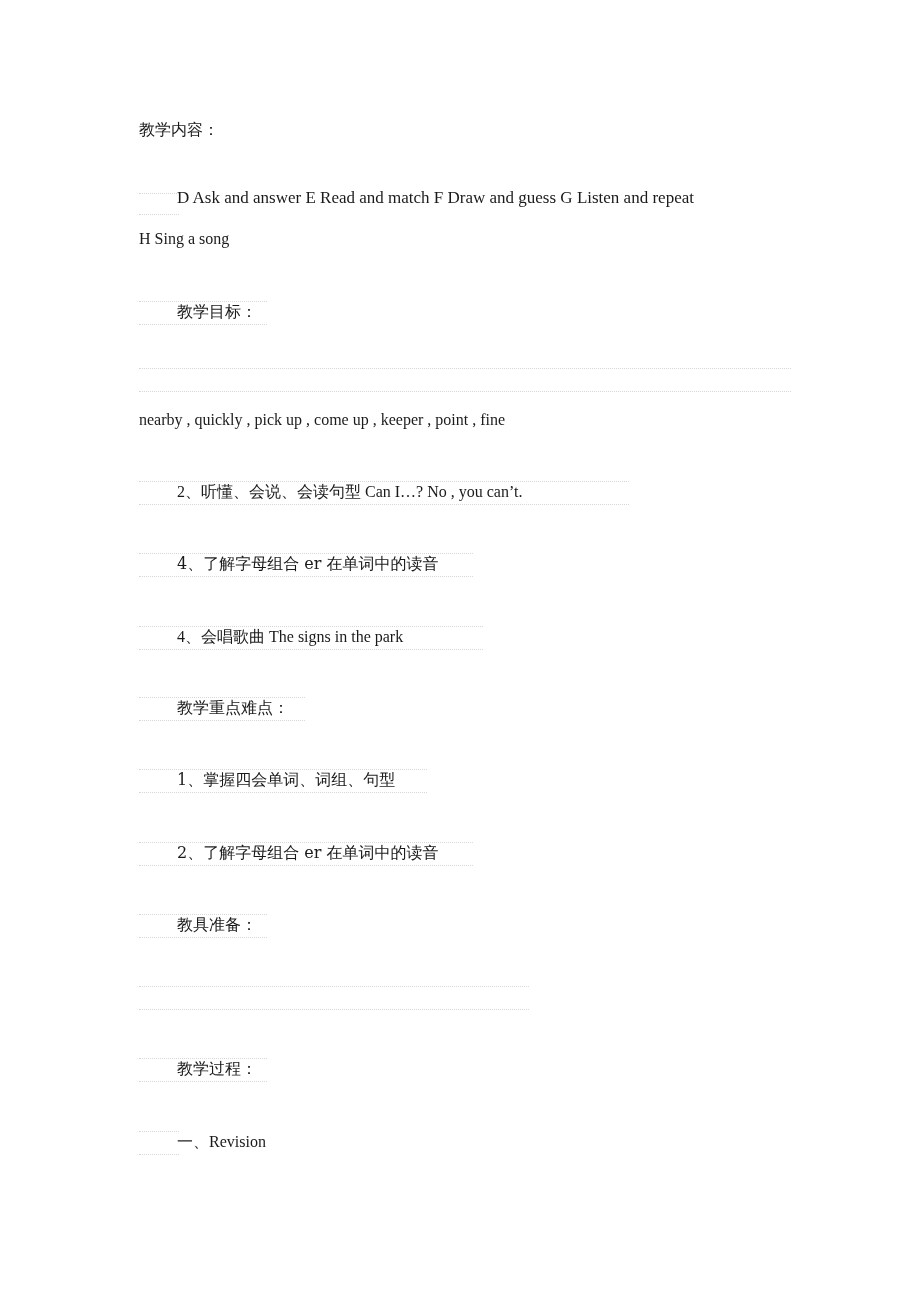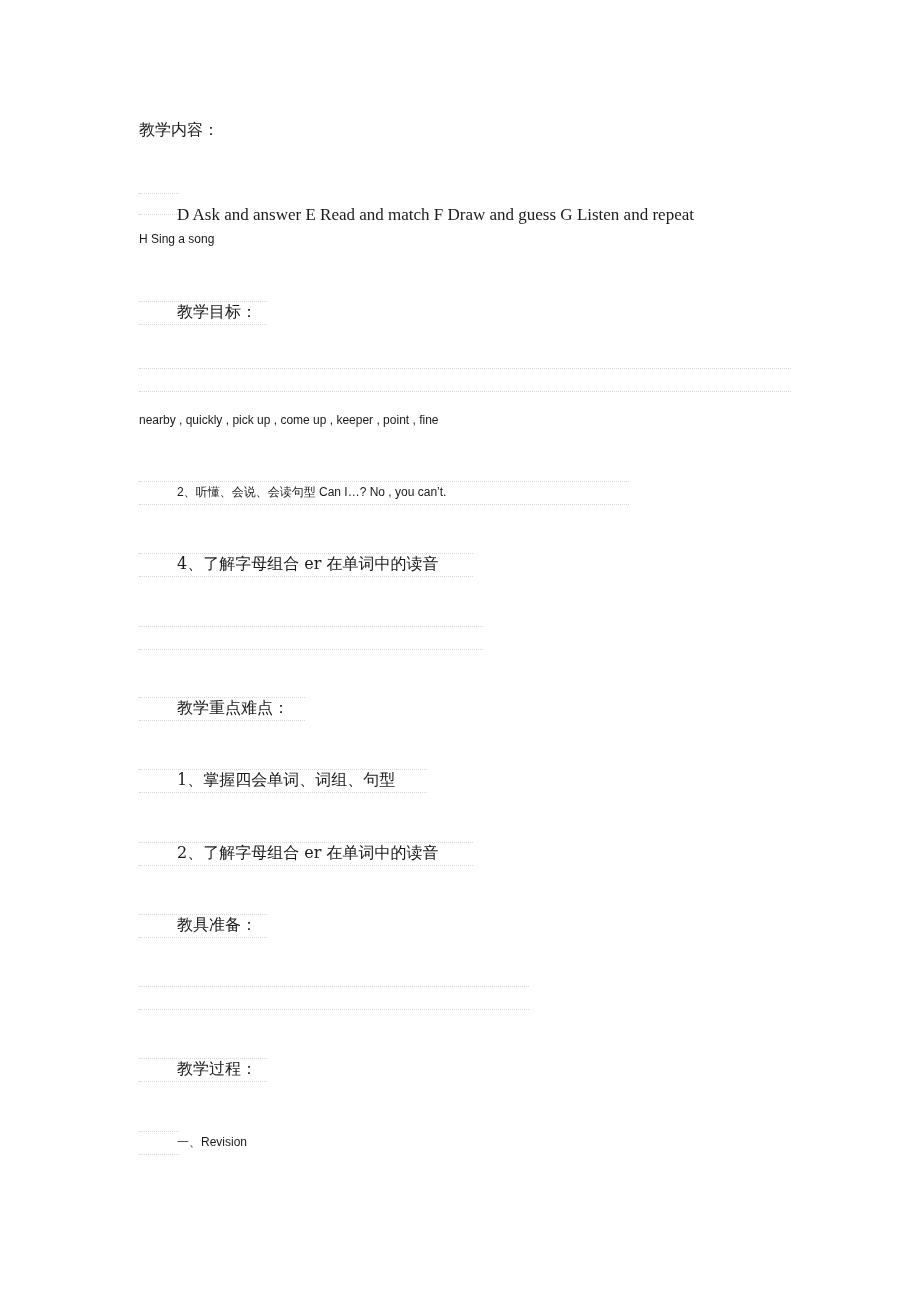--- a/index.html
+++ b/index.html
@@ -16,47 +16,48 @@
       line-height: 20px;
       white-space: nowrap;
     }
     .indent { left: 139px; padding-left: 38px; }
     .dotbox {
       position: absolute;
       border-top: 1px dotted #d8d8d8;
       border-bottom: 1px dotted #d8d8d8;
       pointer-events: none;
     }
-    .mono { font-family: Liberation Sans, sans-serif; font-size: 12px; }
+    .mono { font-family: Liberation Serif, serif; font-size: 16px; }
     .serif { font-family: "Liberation Serif", "DejaVu Serif", serif; font-size: 17px; }
   </style>
 </head>
 <body>
 
 <div class="page">
 
   <div class="line" style="top:120px;">教学内容：</div>
 
   <div class="dotbox" style="left:139px; top:193px; width:40px; height:20px;"></div>
-  <div class="line serif" style="top:205px; left:177px;">D Ask and answer E Read and match F Draw and guess G Listen and repeat</div>
+  <div class="line serif" style="top:188px; left:177px;">D Ask and answer E Read and match F Draw and guess G Listen and repeat</div>
   <div class="line mono" style="top:229px;">H Sing a song</div>
 
   <div class="dotbox" style="left:139px; top:301px; width:128px; height:22px;"></div>
   <div class="line indent" style="top:302px;">教学目标：</div>
 
   <div class="dotbox" style="left:139px; top:368px; width:652px; height:22px;"></div>
   <div class="line mono" style="top:410px;">nearby , quickly , pick up , come up , keeper , point , fine</div>
 
   <div class="dotbox" style="left:139px; top:481px; width:490px; height:22px;"></div>
   <div class="line indent mono" style="top:482px;">2、听懂、会说、会读句型 Can I…? No , you can’t.</div>
 
   <div class="dotbox" style="left:139px; top:553px; width:334px; height:22px;"></div>
   <div class="line indent" style="top:554px;">4、了解字母组合 er 在单词中的读音</div>
 
   <div class="dotbox" style="left:139px; top:626px; width:344px; height:22px;"></div>
+  <div class="line indent mono" style="top:627px;">4、会唱歌曲 The signs in the park</div>
 
   <div class="dotbox" style="left:139px; top:697px; width:166px; height:22px;"></div>
   <div class="line indent" style="top:698px;">教学重点难点：</div>
 
   <div class="dotbox" style="left:139px; top:769px; width:288px; height:22px;"></div>
   <div class="line indent" style="top:770px;">1、掌握四会单词、词组、句型</div>
 
   <div class="dotbox" style="left:139px; top:842px; width:334px; height:22px;"></div>
   <div class="line indent" style="top:843px;">2、了解字母组合 er 在单词中的读音</div>
 

